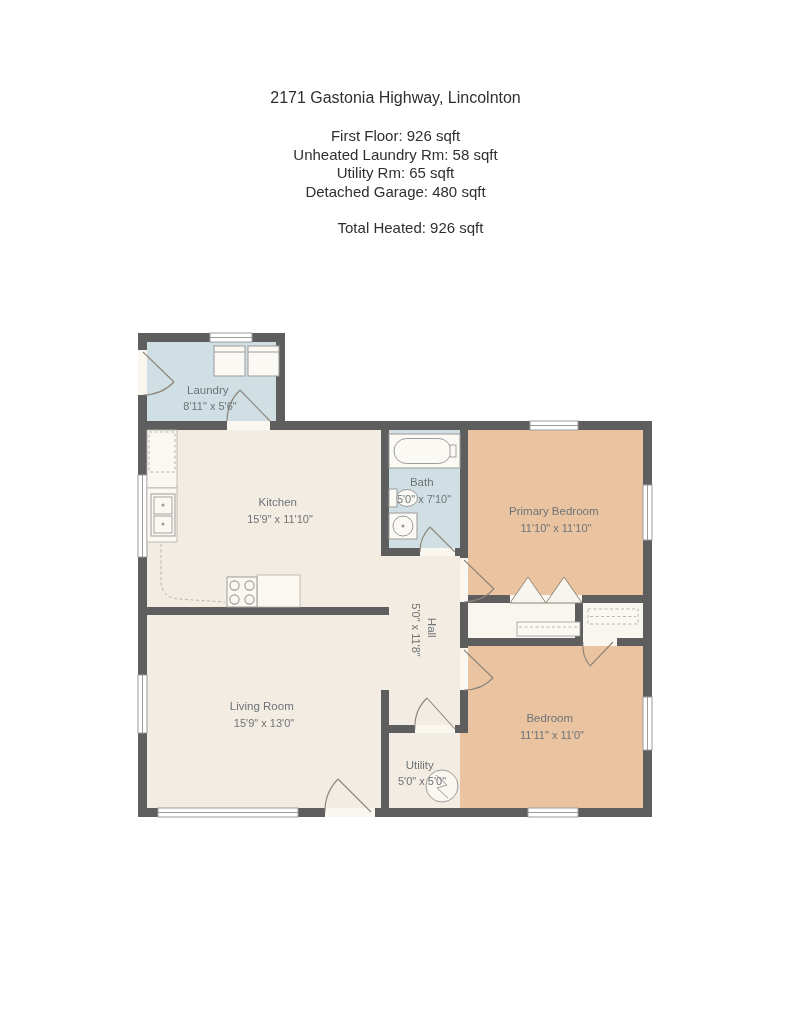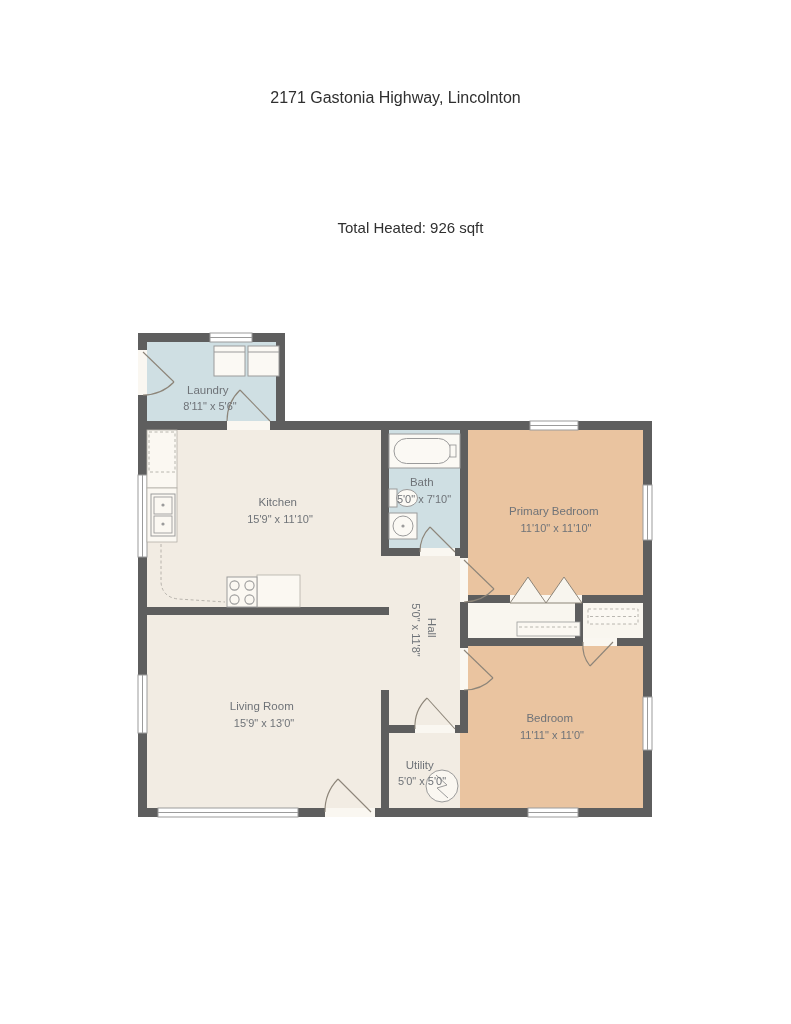--- a/index.html
+++ b/index.html
@@ -13,20 +13,26 @@
   text{font-family:"Liberation Sans",sans-serif;fill:#6f7378;}
   .rname{font-size:11.5px;}
   .rdims{font-size:11px;}
 </style>
 </head>
 <body>
 
 <div class="page">
 
   <div class="hdr address">2171 Gastonia Highway, Lincolnton</div>
+  <div class="hdr stats">
+    <div>First Floor: 926 sqft</div>
+    <div>Unheated Laundry Rm: 58 sqft</div>
+    <div>Utility Rm: 65 sqft</div>
+    <div>Detached Garage: 480 sqft</div>
+  </div>
   <div class="hdr total">Total Heated: 926 sqft</div>
 
   <svg class="plan" width="530" height="500" viewBox="0 0 530 500">
 
     <g>
       <rect x="8" y="8" width="147" height="97" fill="#cfdfe3"></rect>
       <rect x="8" y="96" width="514" height="396" fill="#f2ece3"></rect>
       <rect x="251" y="96" width="87" height="135" fill="#cfdfe3"></rect>
       <rect x="330" y="96" width="192" height="182" fill="#eac4a0"></rect>
       <rect x="330" y="313" width="192" height="179" fill="#eac4a0"></rect>

